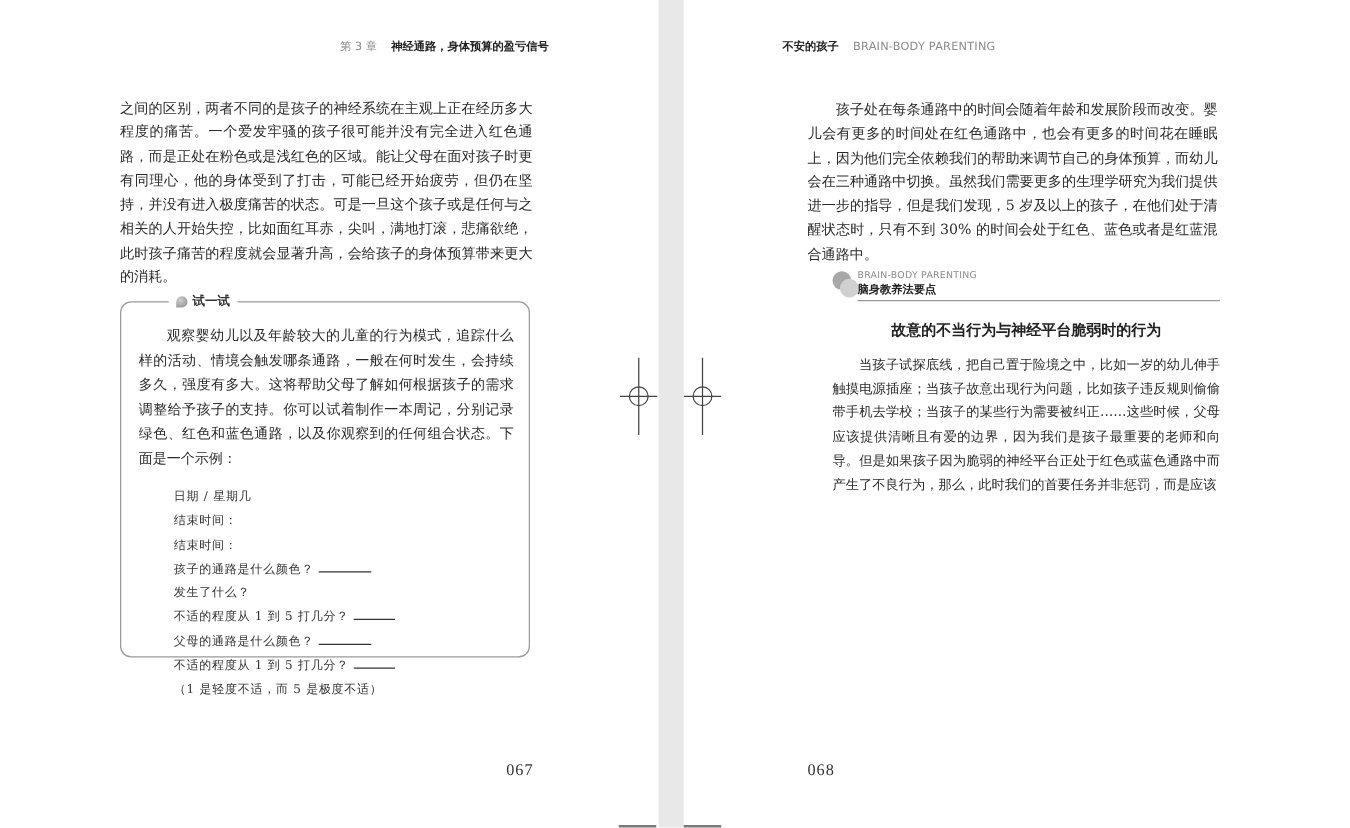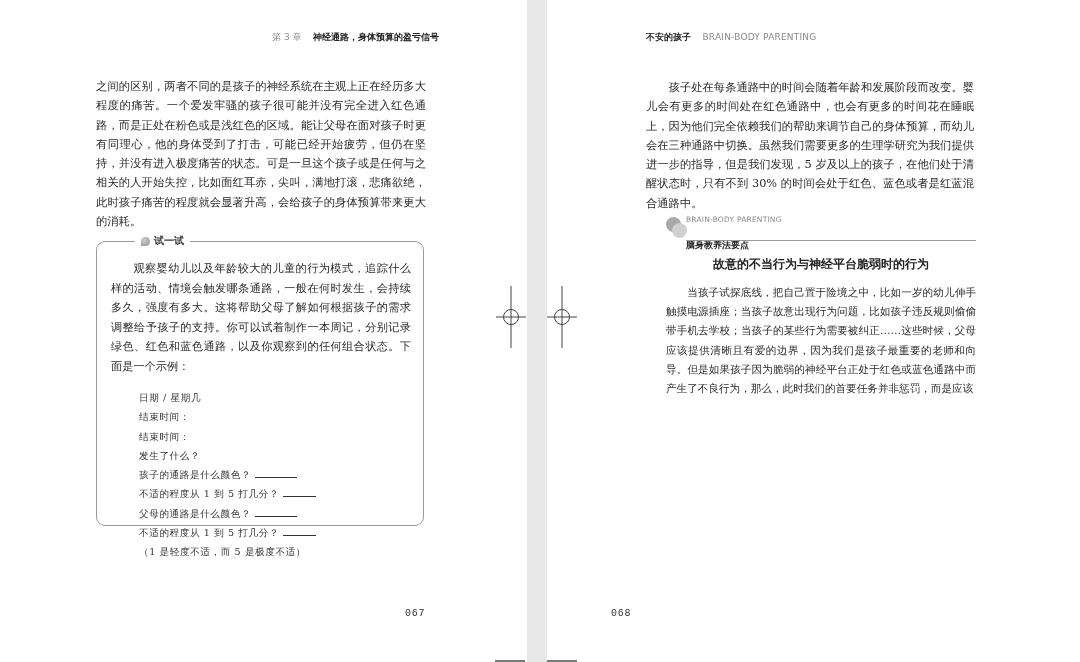--- a/index.html
+++ b/index.html
@@ -61,25 +61,25 @@
     }
     .form-list div { white-space: nowrap; }
     .blank {
       display: inline-block; border-bottom: 1px solid #333; height: 9px;
       vertical-align: baseline; margin-left: 4px;
     }
     .blank-l { width: 42px; }
     .blank-s { width: 33px; }
 
     .page-num {
-      position: absolute; top: 608px; font-size: 10px; color: #333;
-      font-family: Liberation Mono, monospace; letter-spacing: 0.8px;
+      position: absolute; top: 608px; font-size: 13px; color: #333;
+      font-family: Liberation Serif, serif; letter-spacing: 0.8px;
     }
     .pn-left { left: 405px; }
-    .pn-right { left: 611px; }
+    .pn-right { left: 646px; }
 
     .reg-mark { position: absolute; width: 30px; height: 62px; }
     .reg-left { left: 496px; top: 286px; }
     .reg-right { left: 547px; top: 286px; }
 
     .bottom-rule { position: absolute; top: 660px; height: 2px; background: #7a7a7a; }
     .br-left { left: 495px; width: 30px; }
     .br-right { left: 547px; width: 30px; }
 
     .rt1 { left: 646px; top: 78px; width: 328px; }
@@ -91,21 +91,21 @@
     }
     .kh-circle2 {
       position: absolute; left: 6px; top: 10px; width: 15px; height: 15px; border-radius: 50%;
       background: #d0d0d0;
     }
     .kh-en {
       position: absolute; left: 20px; top: 2px; font-size: 7.5px; color: #8a8a8a;
       font-family: "DejaVu Sans", "Liberation Sans", sans-serif; letter-spacing: 0.2px;
     }
     .kh-cn {
-      position: absolute; left: 20px; top: 26px; font-size: 9px; color: #222; font-weight: bold;
+      position: absolute; left: 20px; top: 12px; font-size: 9px; color: #222; font-weight: bold;
       font-family: "DejaVu Sans", "Liberation Sans", sans-serif;
     }
     .kh-line {
       position: absolute; left: 20px; top: 27px; width: 290px; height: 1px; background: #9a9a9a;
     }
 
     .section-title {
       position: absolute; left: 666px; top: 256px; width: 310px; text-align: center;
       font-family: "DejaVu Sans", "Liberation Sans", sans-serif;
       font-size: 12px; font-weight: bold; color: #222;
@@ -136,22 +136,22 @@
       <span class="leaf-icon"></span>
       <span>试一试</span>
     </div>
     <div class="try-text">
       <p class="indent">观察婴幼儿以及年龄较大的儿童的行为模式，追踪什么样的活动、情境会触发哪条通路，一般在何时发生，会持续多久，强度有多大。这将帮助父母了解如何根据孩子的需求调整给予孩子的支持。你可以试着制作一本周记，分别记录绿色、红色和蓝色通路，以及你观察到的任何组合状态。下面是一个示例：</p>
     </div>
     <div class="form-list">
       <div><span>日期 / 星期几</span></div>
       <div><span>结束时间：</span></div>
       <div><span>结束时间：</span></div>
+      <div><span>孩子的通路是什么颜色？</span><span class="blank blank-l"></span></div>
       <div><span>发生了什么？</span></div>
-      <div><span>孩子的通路是什么颜色？</span><span class="blank blank-l"></span></div>
       <div><span>不适的程度从 1 到 5 打几分？</span><span class="blank blank-s"></span></div>
       <div><span>父母的通路是什么颜色？</span><span class="blank blank-l"></span></div>
       <div><span>不适的程度从 1 到 5 打几分？</span><span class="blank blank-s"></span></div>
       <div><span>（1 是轻度不适，而 5 是极度不适）</span></div>
     </div>
   </div>
 
   <div class="page-num pn-left">067</div>
 </div>
 
@@ -165,21 +165,21 @@
 <svg class="reg-mark reg-right" viewBox="0 0 30 62">
   <line x1="15" y1="0" x2="15" y2="62" stroke="#444" stroke-width="1"></line>
   <line x1="0" y1="31" x2="30" y2="31" stroke="#444" stroke-width="1"></line>
   <circle cx="15" cy="31" r="7.5" fill="none" stroke="#444" stroke-width="1"></circle>
 </svg>
 
 <div class="bottom-rule br-left"></div>
 <div class="bottom-rule br-right"></div>
 
 <div class="page-right-content">
-  <div class="running-head" style="left:646px;">
+  <div class="running-head" style="left:626px;">
     <span class="rh-bold">不安的孩子</span>
     &nbsp;&nbsp;
     <span class="rh-en">BRAIN-BODY PARENTING</span>
   </div>
 
   <div class="body-text rt1">
     <p class="indent">孩子处在每条通路中的时间会随着年龄和发展阶段而改变。婴儿会有更多的时间处在红色通路中，也会有更多的时间花在睡眠上，因为他们完全依赖我们的帮助来调节自己的身体预算，而幼儿会在三种通路中切换。虽然我们需要更多的生理学研究为我们提供进一步的指导，但是我们发现，5 岁及以上的孩子，在他们处于清醒状态时，只有不到 30% 的时间会处于红色、蓝色或者是红蓝混合通路中。</p>
   </div>
 
   <div class="key-header">

